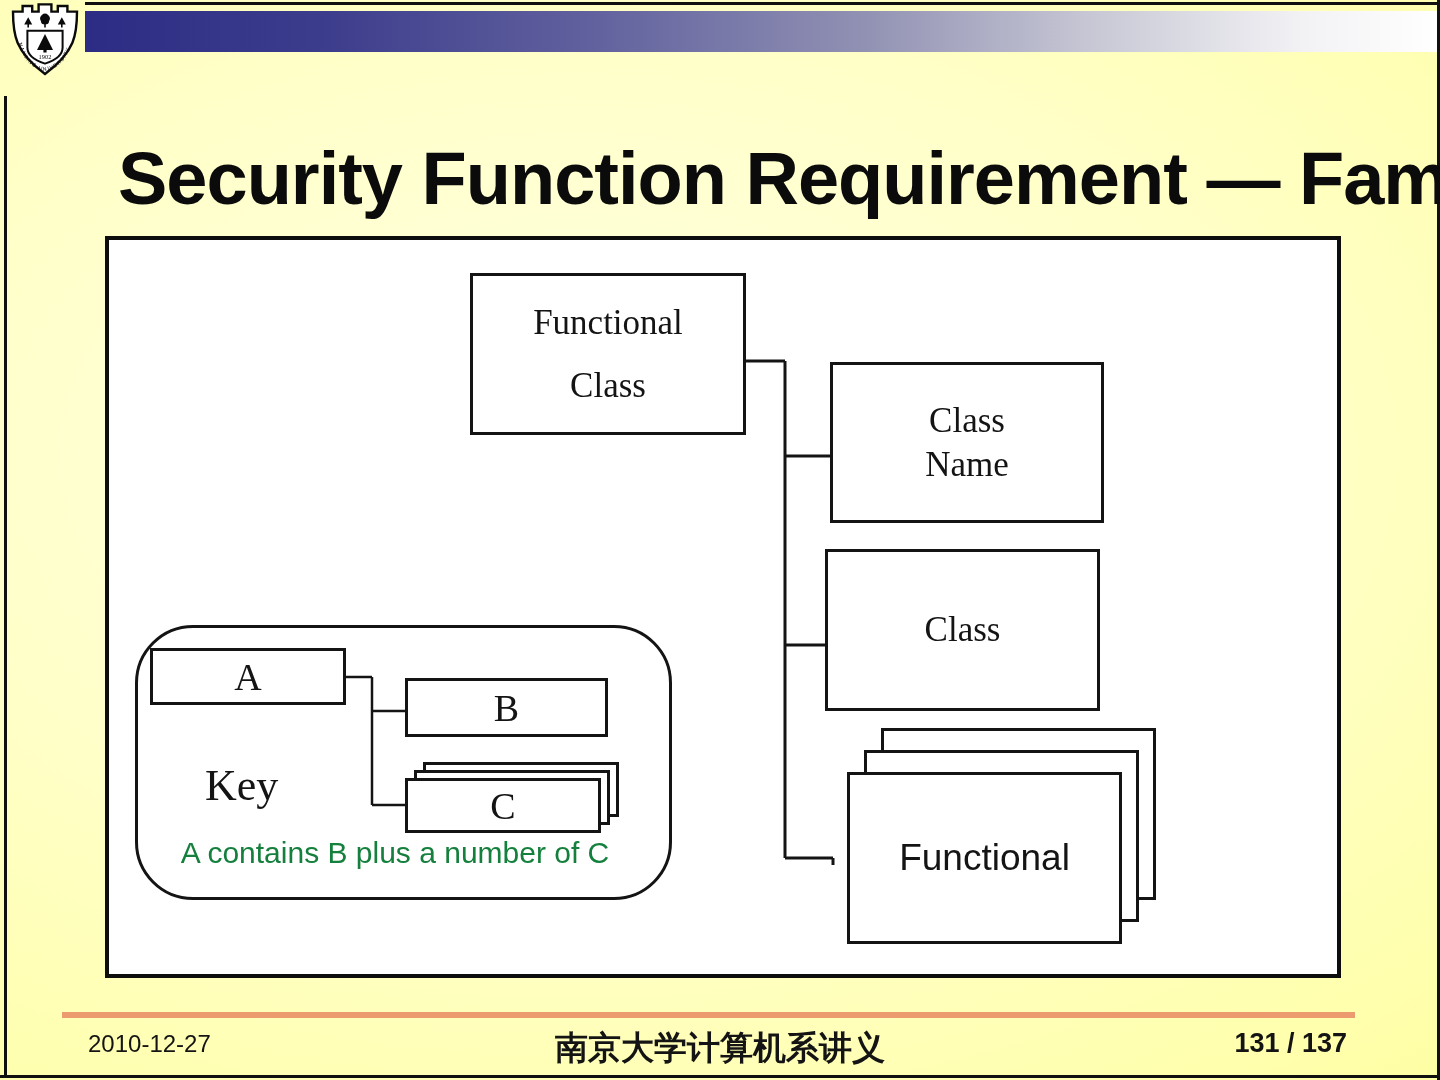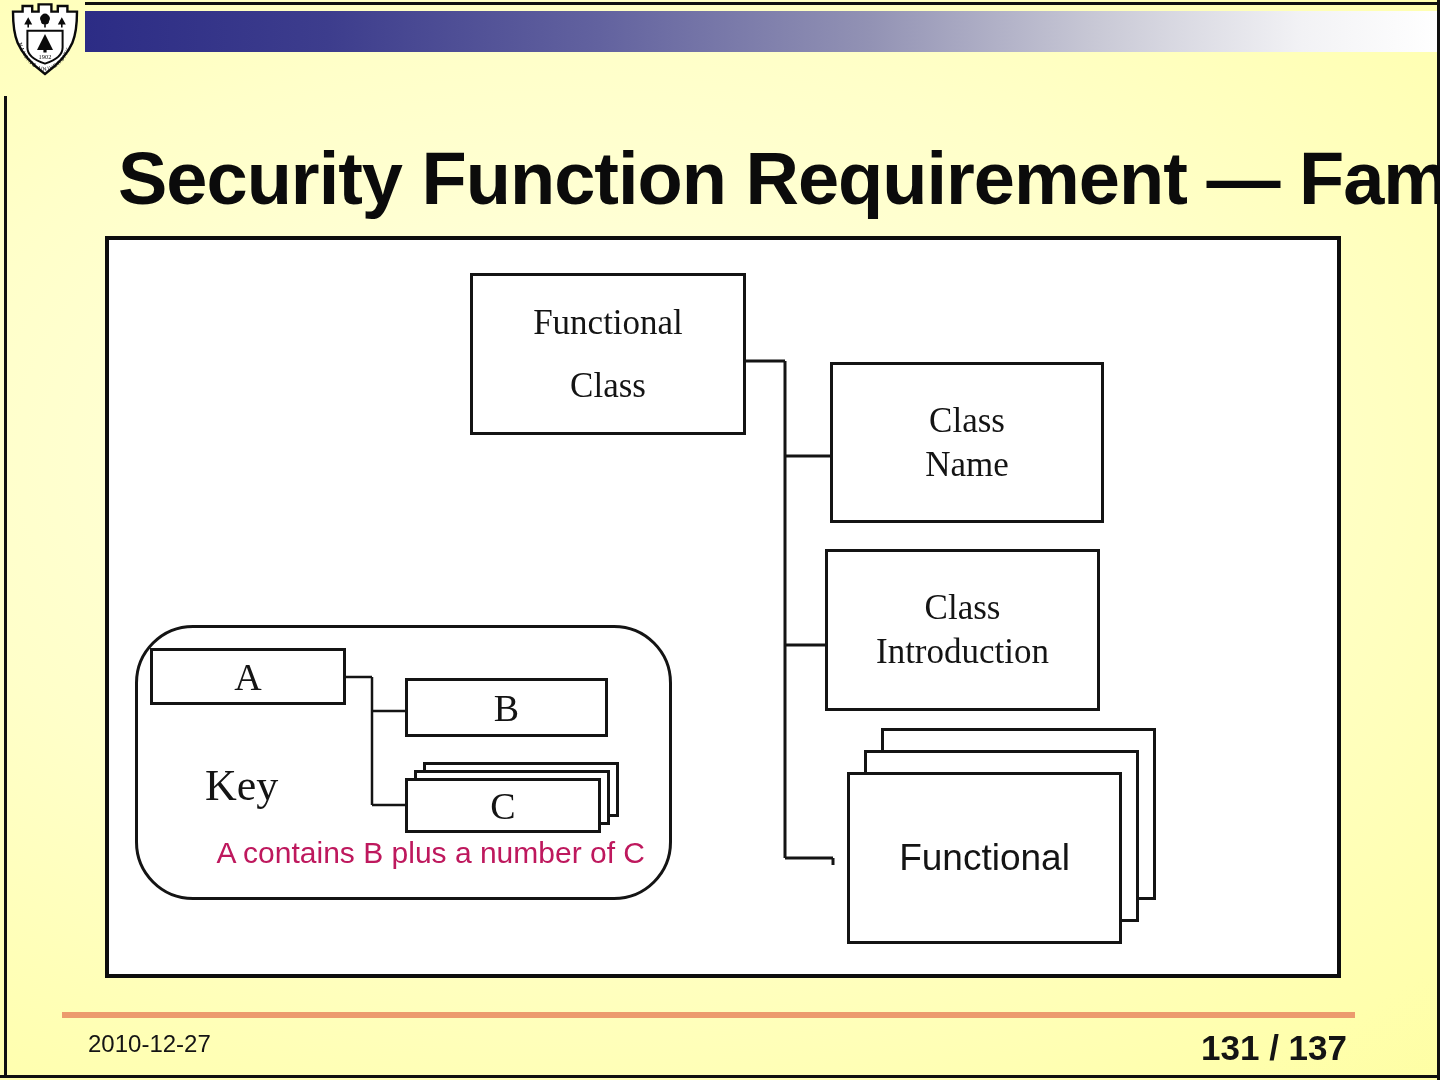--- a/index.html
+++ b/index.html
@@ -48,28 +48,28 @@
   .kbox { position:absolute; background:#fff; border:3px solid #141414; box-sizing:border-box;
           display:flex; align-items:center; justify-content:center;
           font-family:"Liberation Serif", serif; font-size:38px; color:#141414; }
   .ka      { left:45px;  top:412px; width:196px; height:57px; }
   .kb      { left:300px; top:442px; width:203px; height:59px; }
   .kc-back { left:318px; top:526px; width:196px; height:55px; }
   .kc-mid  { left:309px; top:534px; width:196px; height:55px; }
   .kc      { left:300px; top:542px; width:196px; height:55px; }
   .key-title   { position:absolute; left:100px; top:524px; font-family:"Liberation Serif", serif;
                  font-size:44px; color:#141414; }
-  .key-caption { position:absolute; left:60px; top:600px; width:480px; text-align:right;
-                 font-size:30px; font-family:"Liberation Sans", sans-serif; color:#be185d; }
+  .key-caption { position:absolute; left:50px; top:600px; width:480px; text-align:center;
+                 font-size:30px; font-family:"Liberation Sans", sans-serif; color:#15803d; }
 
   .footer-rule   { position:absolute; left:62px; top:1012px; width:1293px; height:6px; background:#EC9B6E; }
   .footer-date   { position:absolute; left:88px;  top:1030px; font-size:24px; color:#141414; }
   .footer-center { position:absolute; left:0; top:1026px; width:1440px; text-align:center;
                    font-size:33px; font-weight:600; font-family:"Liberation Serif", serif; color:#141414; }
-  .footer-page   { position:absolute; right:93px; top:1028px; font-size:35px; font-weight:bold; color:#141414; }
+  .footer-page   { position:absolute; right:93px; top:1028px; font-size:27px; font-weight:bold; color:#141414; }
 </style>
 </head>
 <body>
 
 <div class="slide">
 
   <div class="top-line"></div>
   <div class="top-bar"></div>
   <div class="edge-right"></div>
   <div class="edge-bottom"></div>
@@ -118,21 +118,20 @@
         <span>Class</span>
       </div>
 
       <div class="dbox cn">
         <span>Class</span>
         <span>Name</span>
       </div>
 
       <div class="dbox ci">
         <span>Class</span>
-        <span>Introduction</span>
       </div>
 
       <div>
         <div class="stackbox ff-back"></div>
         <div class="stackbox ff-mid"></div>
         <div class="stackbox ff-front">
           <span>Functional</span>
         </div>
       </div>
 
@@ -149,15 +148,16 @@
         <span>C</span>
       </div>
       <div class="key-title">Key</div>
       <div class="key-caption">A contains B plus a number of C</div>
 
     </div>
   </div>
 
   <div class="footer-rule"></div>
   <div class="footer-date">2010-12-27</div>
+  <div class="footer-center">南京大学计算机系讲义</div>
   <div class="footer-page">131 / 137</div>
 
 </div>
 
 </body></html>

